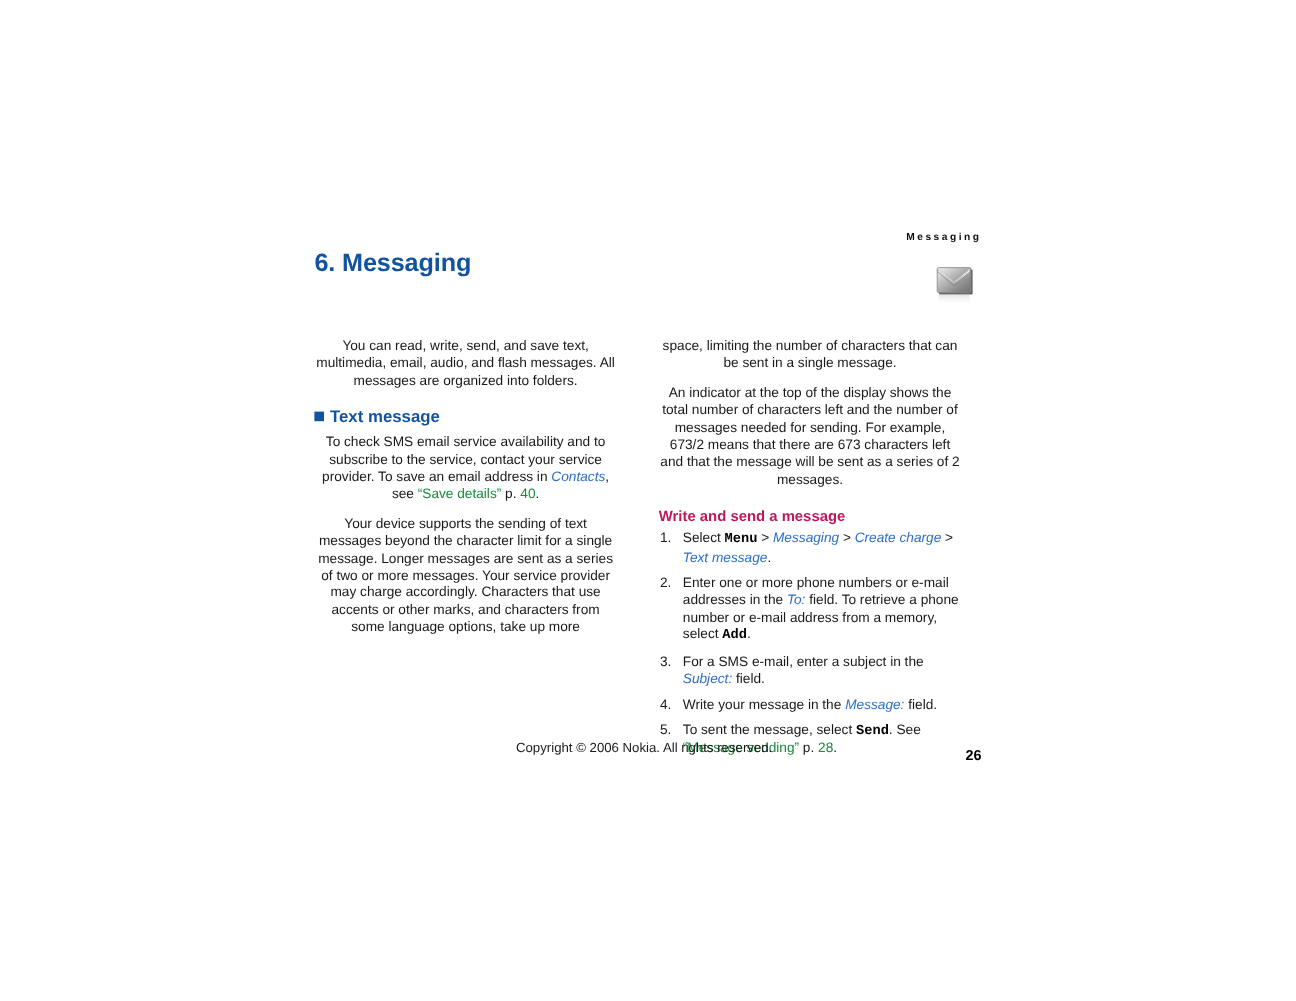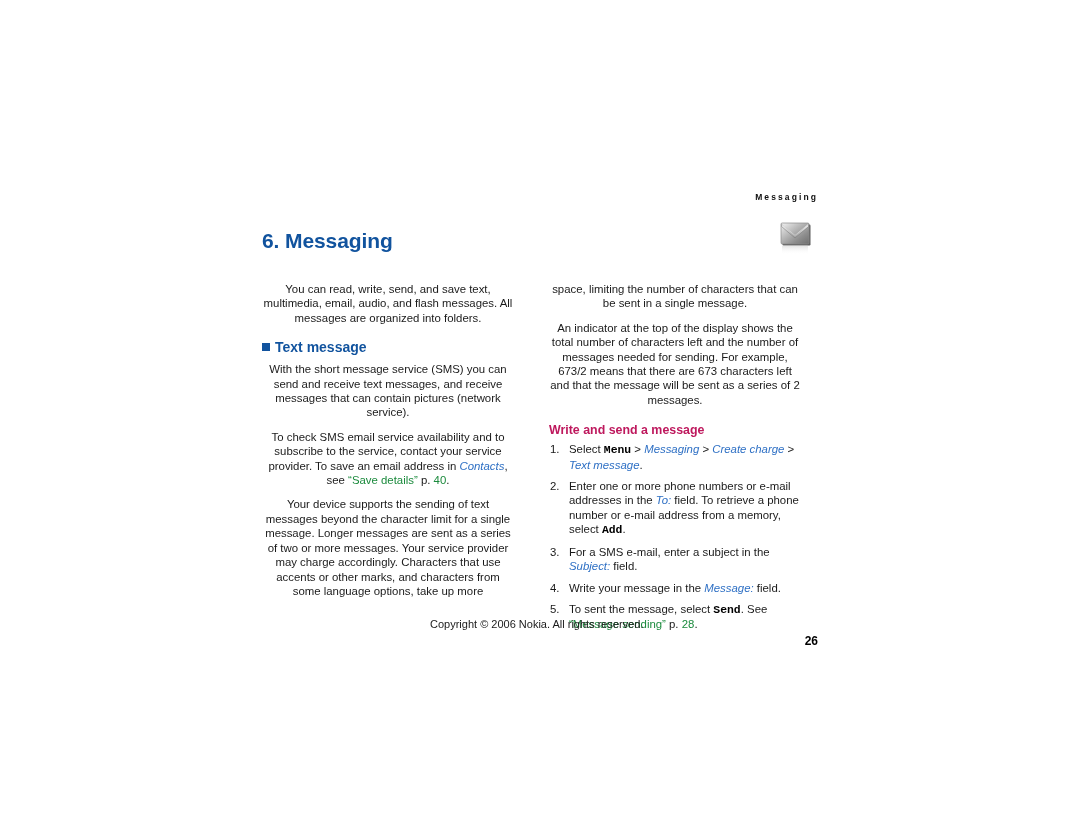--- a/index.html
+++ b/index.html
@@ -41,21 +41,20 @@
     height: 62px;
   }
   .chapter-title {
     position: absolute;
     left: 0;
     top: 16px;
     font-size: 21px;
     font-weight: bold;
     color: #11539e;
     letter-spacing: -0.1px;
-    margin-top: 21px;
   }
 
   
   .chapter-icon {
     position: absolute;
     right: 0px;
     top: 25px;
     width: 44px;
     height: 44px;
   }
@@ -154,21 +153,21 @@
     position: absolute;
     left: 168px;
     top: 0;
     font-size: 11px;
     color: #1a1a1a;
     white-space: nowrap;
   }
   .page-number {
     position: absolute;
     right: 0px;
-    top: 16px;
+    top: 4px;
     font-size: 12px;
     font-weight: bold;
     color: #000000;
   }
 </style>
 </head>
 <body>
 
 <div class="page">
 
@@ -213,21 +212,20 @@
 
     <div class="col col-left">
 
       <p class="body">You can read, write, send, and save text, multimedia, email, audio, and flash messages. All messages are organized into folders.</p>
 
       <h2 class="sect">
         <span class="sq-bullet"></span>
         <span>Text message</span>
       </h2>
 
-      <p class="body">With the short message service (SMS) you can send and receive text messages, and receive messages that can contain pictures (network service).</p>
 
 
       <p class="body">
         <span>To check SMS email service availability and to subscribe to the service, contact your service provider. To save an email address in </span><span class="ui-ital">Contacts</span><span>, see </span><span class="xref">“Save details”</span><span> p. </span><span class="xref">40</span><span>.</span>
       </p>
 
       <p class="body">Your device supports the sending of text messages beyond the character limit for a single message. Longer messages are sent as a series of two or more messages. Your service provider may charge accordingly. Characters that use accents or other marks, and characters from some language options, take up more</p>
     </div>
 
     <div class="col col-right">

